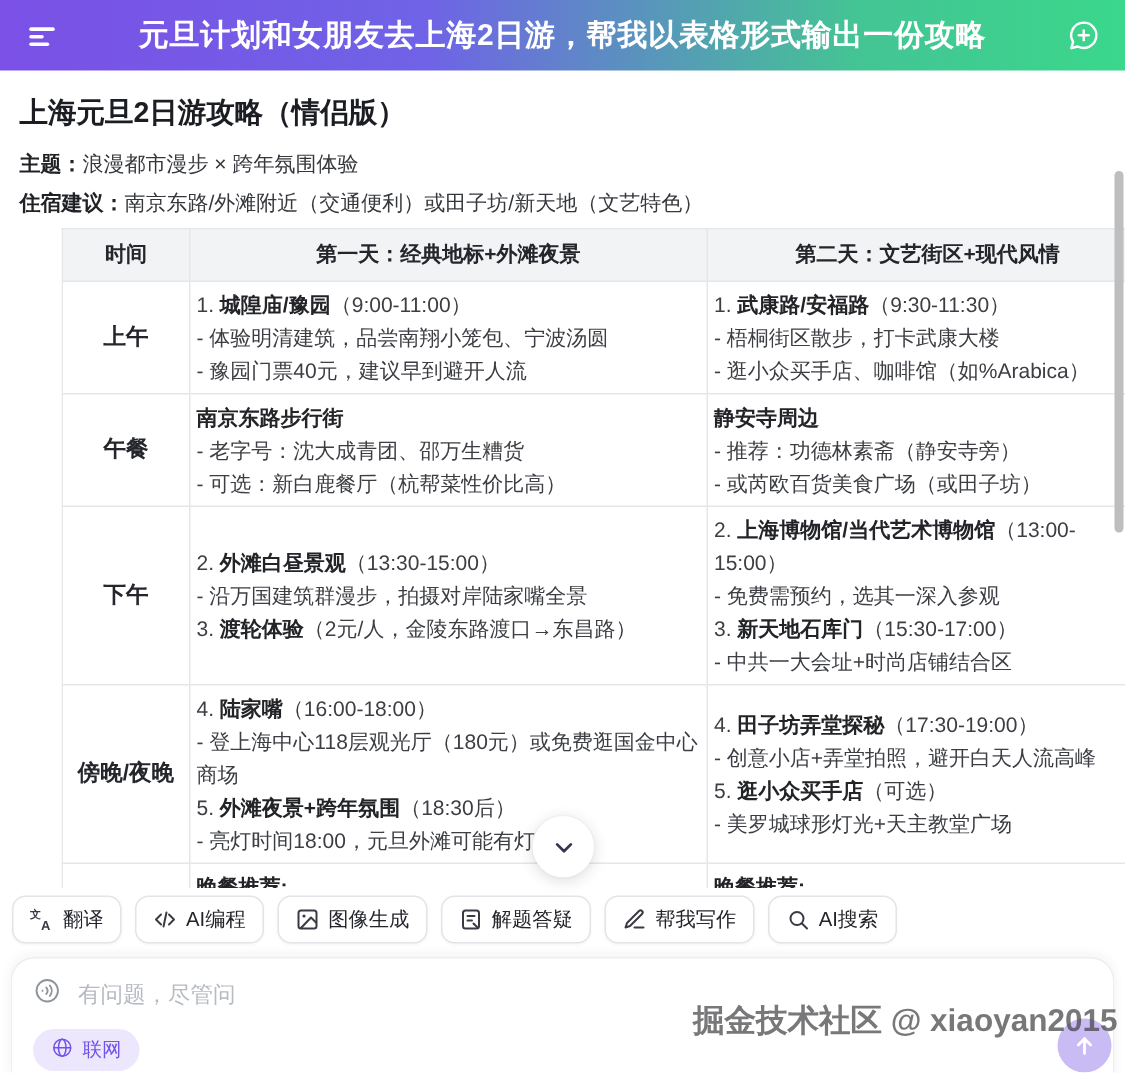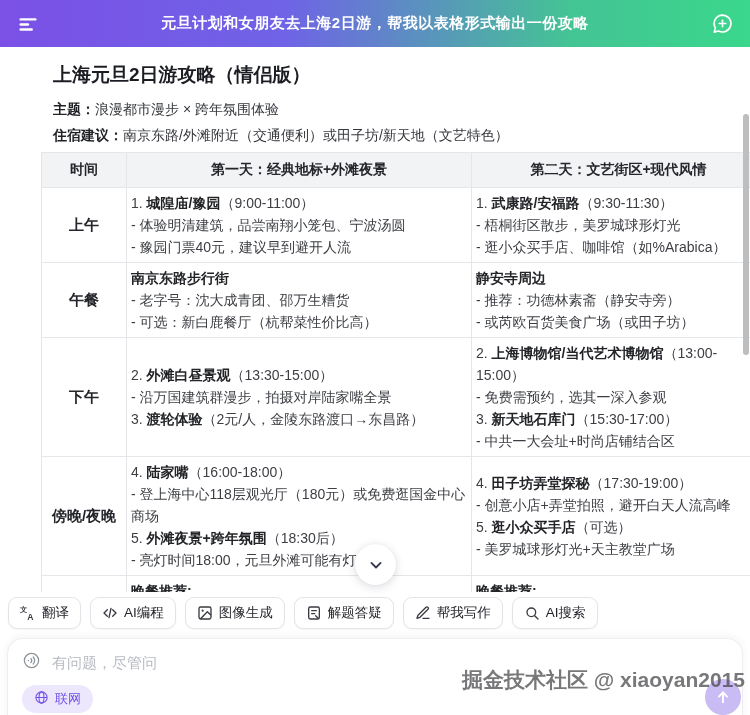--- a/index.html
+++ b/index.html
@@ -8,23 +8,23 @@
     font-family:"Liberation Sans","DejaVu Sans",sans-serif;
     -webkit-font-smoothing:antialiased;
   }
   
   .topbar{
     position:absolute;top:0;left:0;right:0;height:47px;
     background:linear-gradient(90deg,#7b50e6 0%,#6f63e6 38%,#44c494 76%,#3ad78c 100%);
     display:flex;align-items:center;padding:0 14px;box-sizing:border-box;color:#fff;z-index:4;
   }
   .topbar .icon-btn{width:28px;height:28px;display:flex;align-items:center;justify-content:center;color:#fff;cursor:pointer;flex:0 0 auto;}
-  .topbar-title{flex:1;text-align:center;font-size:15px;font-weight:700;letter-spacing:.5px;white-space:nowrap;overflow:hidden;}
-  
-  .article{position:absolute;top:47px;left:0;right:12px;color:#1f2125;z-index:1;padding-left:40px;}
+  .topbar-title{flex:1;text-align:center;font-size:20px;font-weight:700;letter-spacing:.5px;white-space:nowrap;overflow:hidden;}
+  
+  .article{position:absolute;top:47px;left:0;right:12px;color:#1f2125;z-index:1;}
   .page-title{margin:15px 13px 0;font-size:19px;font-weight:700;color:#1b1d22;}
   .meta{margin:13px 13px 0;font-size:14px;color:#35373c;line-height:17px;}
   .meta + .meta{margin-top:9px;}
   .meta .lbl{font-weight:700;color:#1f2125;margin-top:42px;}
   
   .table-wrap{position:absolute;top:152px;left:13px;width:724px;height:440px;overflow:hidden;z-index:1;margin-left:28px;}
   table.itin{border-collapse:collapse;table-layout:fixed;width:724px;font-size:14px;color:#3c3e43;}
   table.itin th,table.itin td{border:1px solid #e5e6e9;box-sizing:border-box;}
   table.itin thead th{background:#f2f3f5;font-weight:700;color:#24262b;font-size:14px;padding:8px 6px;text-align:center;}
   td.time{text-align:center;font-weight:700;color:#24262b;font-size:15px;padding:2px 9px;vertical-align:middle;line-height:22px;}
@@ -118,21 +118,21 @@
     <tbody>
         <tr>
           <td class="time">上午</td>
           <td class="cell">
             <div class="line"><span>1. </span><span class="b">城隍庙/豫园</span><span>（9:00-11:00）</span></div>
             <div class="line"><span>- 体验明清建筑，品尝南翔小笼包、宁波汤圆</span></div>
             <div class="line"><span>- 豫园门票40元，建议早到避开人流</span></div>
           </td>
           <td class="cell">
             <div class="line"><span>1. </span><span class="b">武康路/安福路</span><span>（9:30-11:30）</span></div>
-            <div class="line"><span>- 梧桐街区散步，美罗城球形灯光</span></div>
+            <div class="line"><span>- 梧桐街区散步，打卡武康大楼</span></div>
             <div class="line"><span>- 逛小众买手店、咖啡馆（如%Arabica）</span></div>
           </td>
         </tr>
         <tr>
           <td class="time">午餐</td>
           <td class="cell">
             <div class="line"><span class="b">南京东路步行街</span></div>
             <div class="line"><span>- 老字号：沈大成青团、邵万生糟货</span></div>
             <div class="line"><span>- 可选：新白鹿餐厅（杭帮菜性价比高）</span></div>
           </td>

